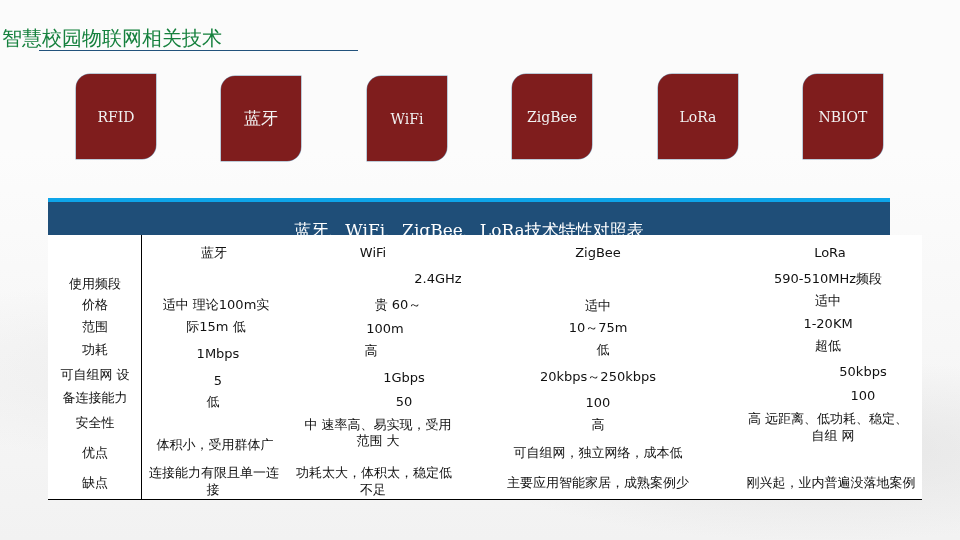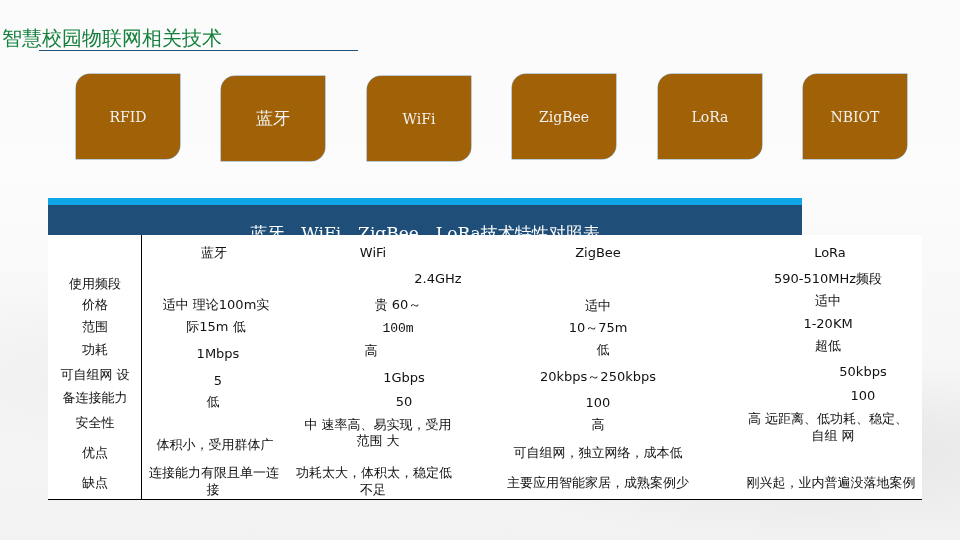--- a/index.html
+++ b/index.html
@@ -20,34 +20,34 @@
   }
   .title {
     position: absolute; left: 2px; top: 26px;
     font-size: 20px; line-height: 24px; color: #15803d; white-space: nowrap;
   }
   .title-underline {
     position: absolute; left: 39px; top: 50px; width: 319px; height: 1px;
     background: #22527c;
   }
   .tech-box {
-    position: absolute; width: 104px; height: 85px;
-    background: #a16207;
+    position: absolute; width: 80px; height: 85px;
+    background: #7f1d1d;
     border-radius: 14px 0 14px 0;
     display: flex; align-items: center; justify-content: center;
     color: #f2f2f2;
     font-family: "DejaVu Serif", "Liberation Serif", serif;
     font-size: 14px;
     box-shadow: 0 0 0 0.5px #7f9ab4;
   }
   .tech-box.cjk { font-family: "DejaVu Sans", sans-serif; font-size: 17px; }
   .table-header {
-    position: absolute; left: 48px; top: 198px; width: 754px; height: 37px;
+    position: absolute; left: 48px; top: 198px; width: 842px; height: 37px;
     background: #1f4e78;
-    border-top: 7px solid #0ea5e9;
+    border-top: 4px solid #0ea5e9;
     overflow: hidden;
   }
   .table-header span {
     position: absolute; left: 0; right: 0; top: 17px;
     text-align: center; color: #ffffff; font-size: 17px; white-space: nowrap;
     font-family: "DejaVu Serif", "Liberation Serif", serif;
   }
   .table-body {
     position: absolute; left: 48px; top: 235px; width: 874px; height: 265px;
     background: #ffffff;
@@ -101,21 +101,21 @@
   <div class="cell" style="left:98px; top:84px; width:140px;">际15m 低</div>
   <div class="cell" style="left:130px; top:111px; width:80px;">1Mbps</div>
   <div class="cell" style="left:160px; top:138px; width:20px;">5</div>
   <div class="cell" style="left:150px; top:159px; width:30px;">低</div>
   <div class="cell" style="left:94px; top:230px; width:144px;">连接能力有限且单一连</div>
   <div class="cell" style="left:96px; top:202px; width:142px;">体积小，受用群体广</div>
   <div class="cell" style="left:150px; top:247px; width:30px;">接</div>
 
   <div class="cell" style="left:350px; top:36px; width:80px;">2.4GHz</div>
   <div class="cell" style="left:310px; top:62px; width:80px;">贵 60～</div>
-  <div class="cell" style="left:310px; top:86px; width:80px;font-family:Liberation Mono, monospace;">100m</div>
+  <div class="cell" style="left:297px; top:86px; width:80px;">100m</div>
   <div class="cell" style="left:308px; top:108px; width:30px;">高</div>
   <div class="cell" style="left:316px; top:135px; width:80px;">1Gbps</div>
   <div class="cell" style="left:316px; top:159px; width:80px;">50</div>
   <div class="cell" style="left:240px; top:182px; width:180px;">中 速率高、易实现，受用</div>
   <div class="cell" style="left:290px; top:198px; width:80px;">范围 大</div>
   <div class="cell" style="left:236px; top:230px; width:180px;">功耗太大，体积太，稳定低</div>
   <div class="cell" style="left:300px; top:247px; width:50px;">不足</div>
 
   <div class="cell" style="left:520px; top:63px; width:60px;">适中</div>
   <div class="cell" style="left:510px; top:85px; width:80px;">10～75m</div>

